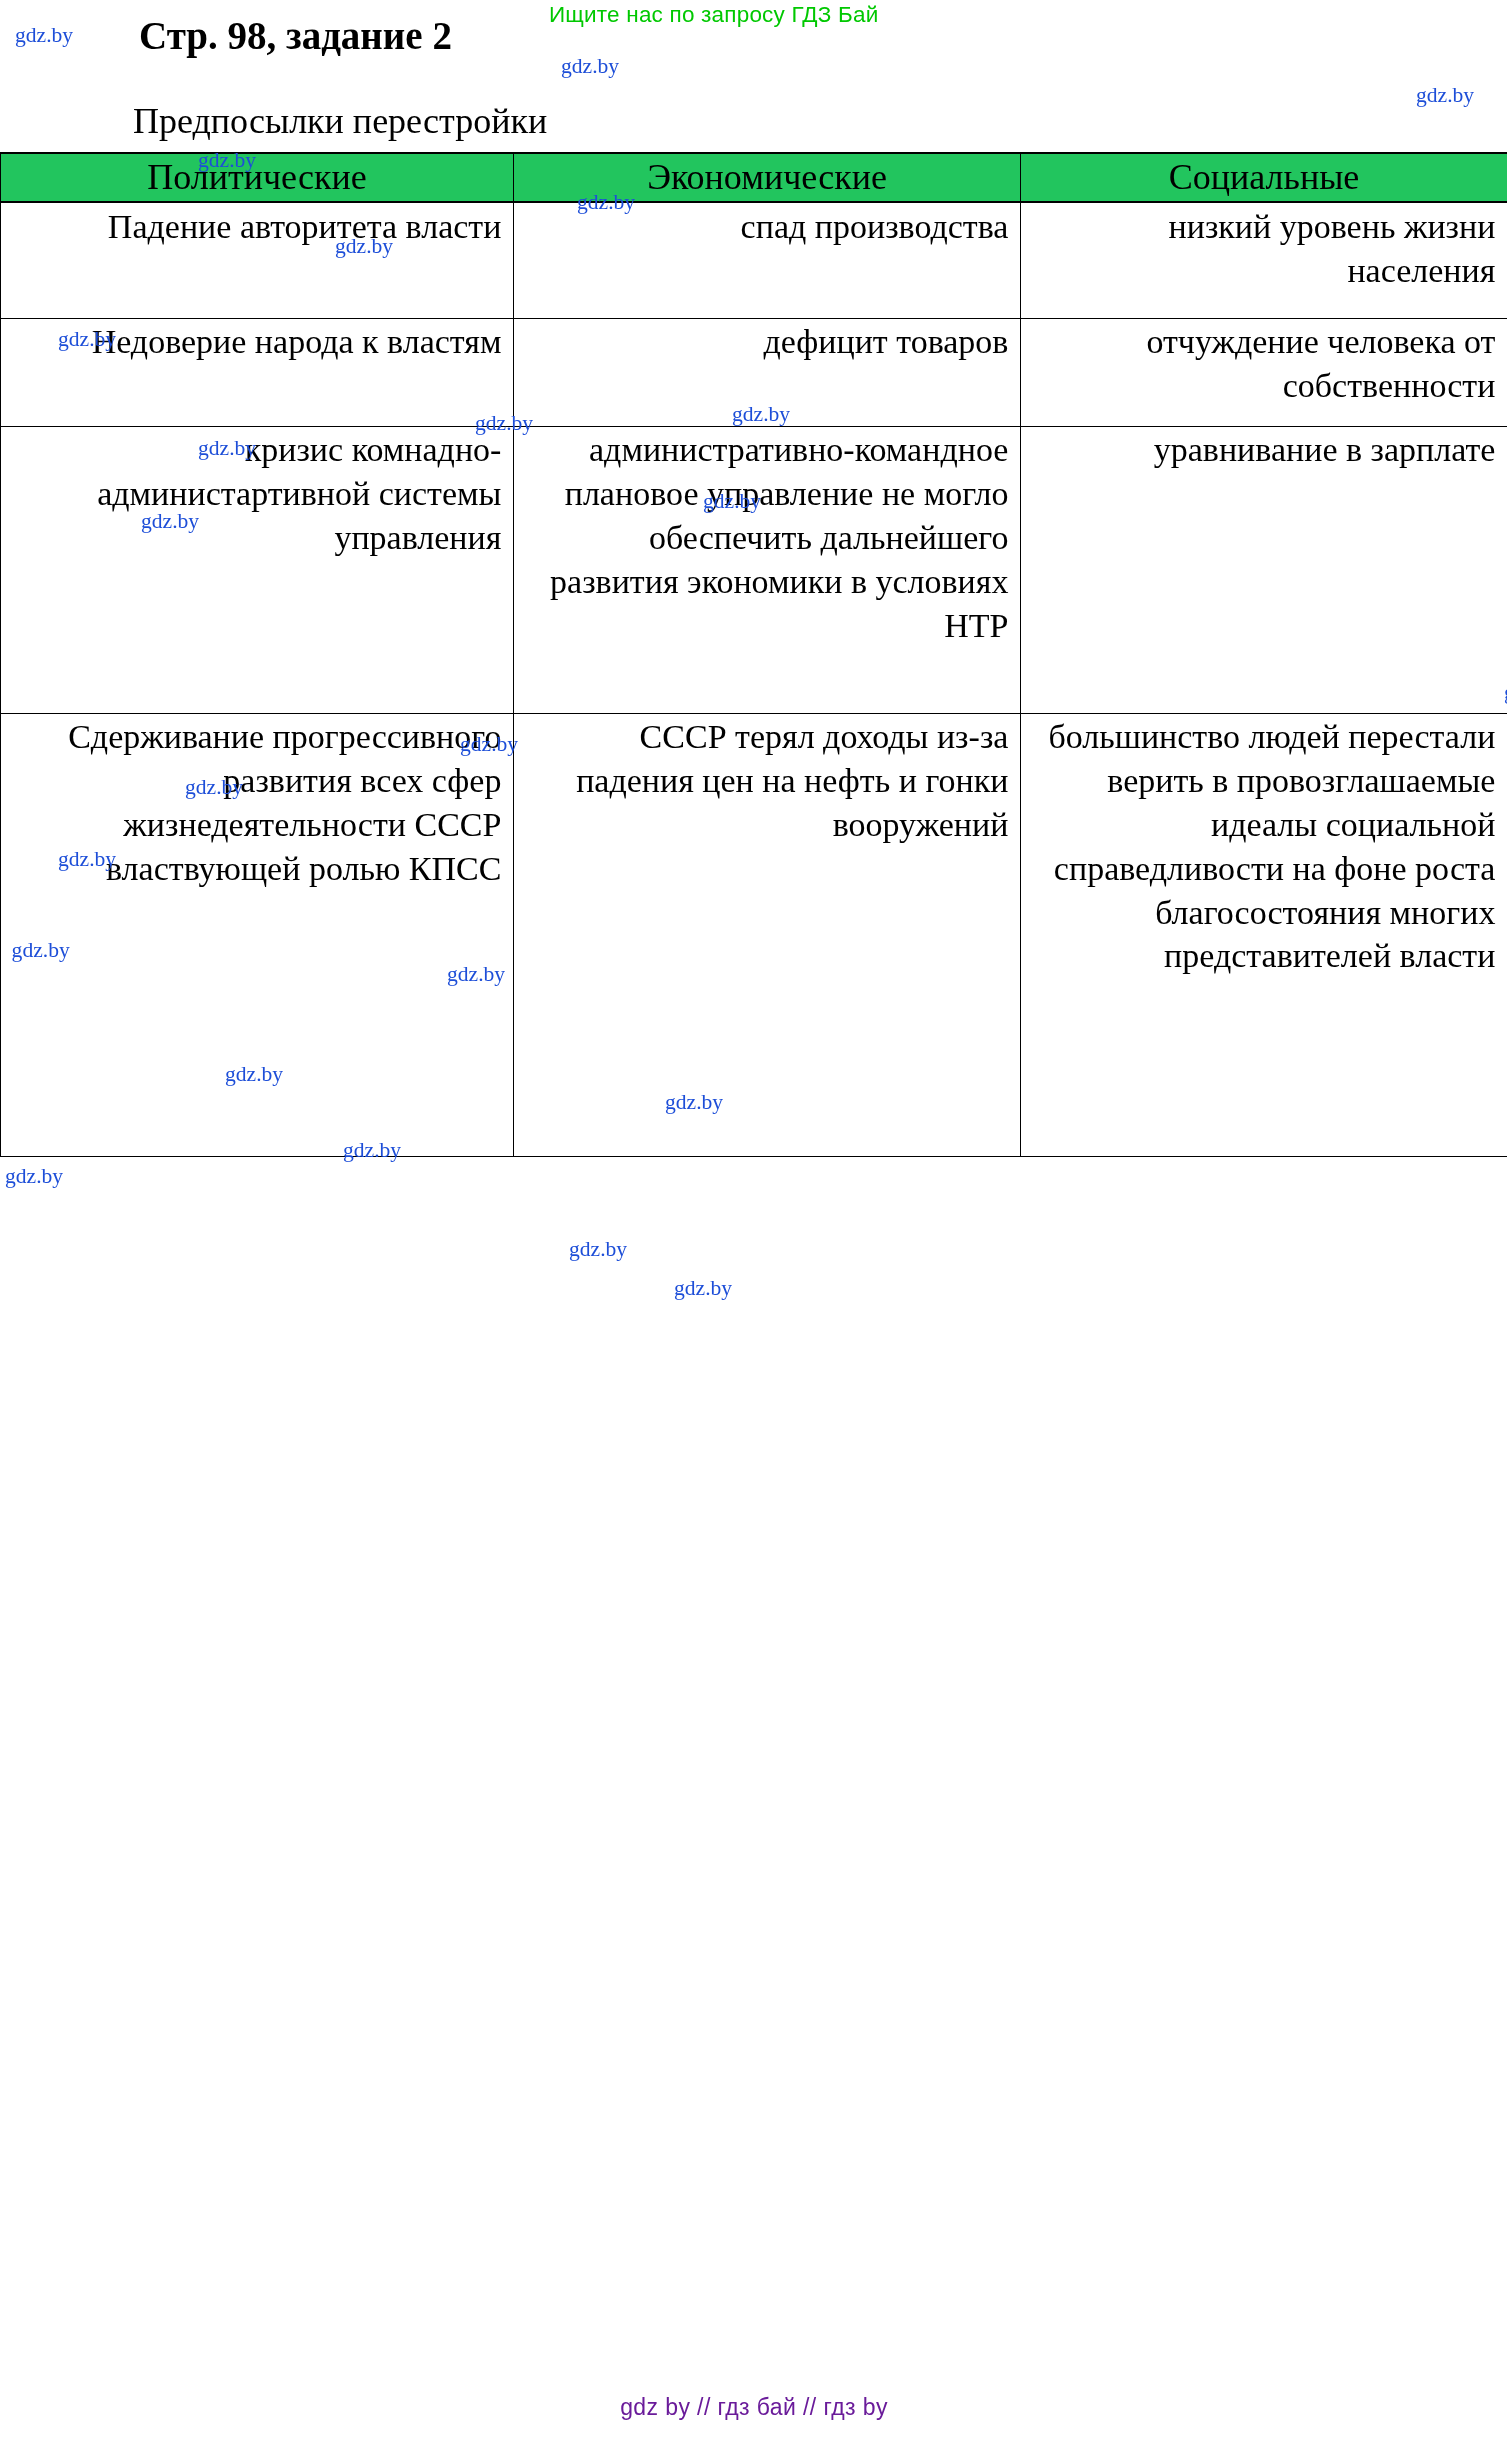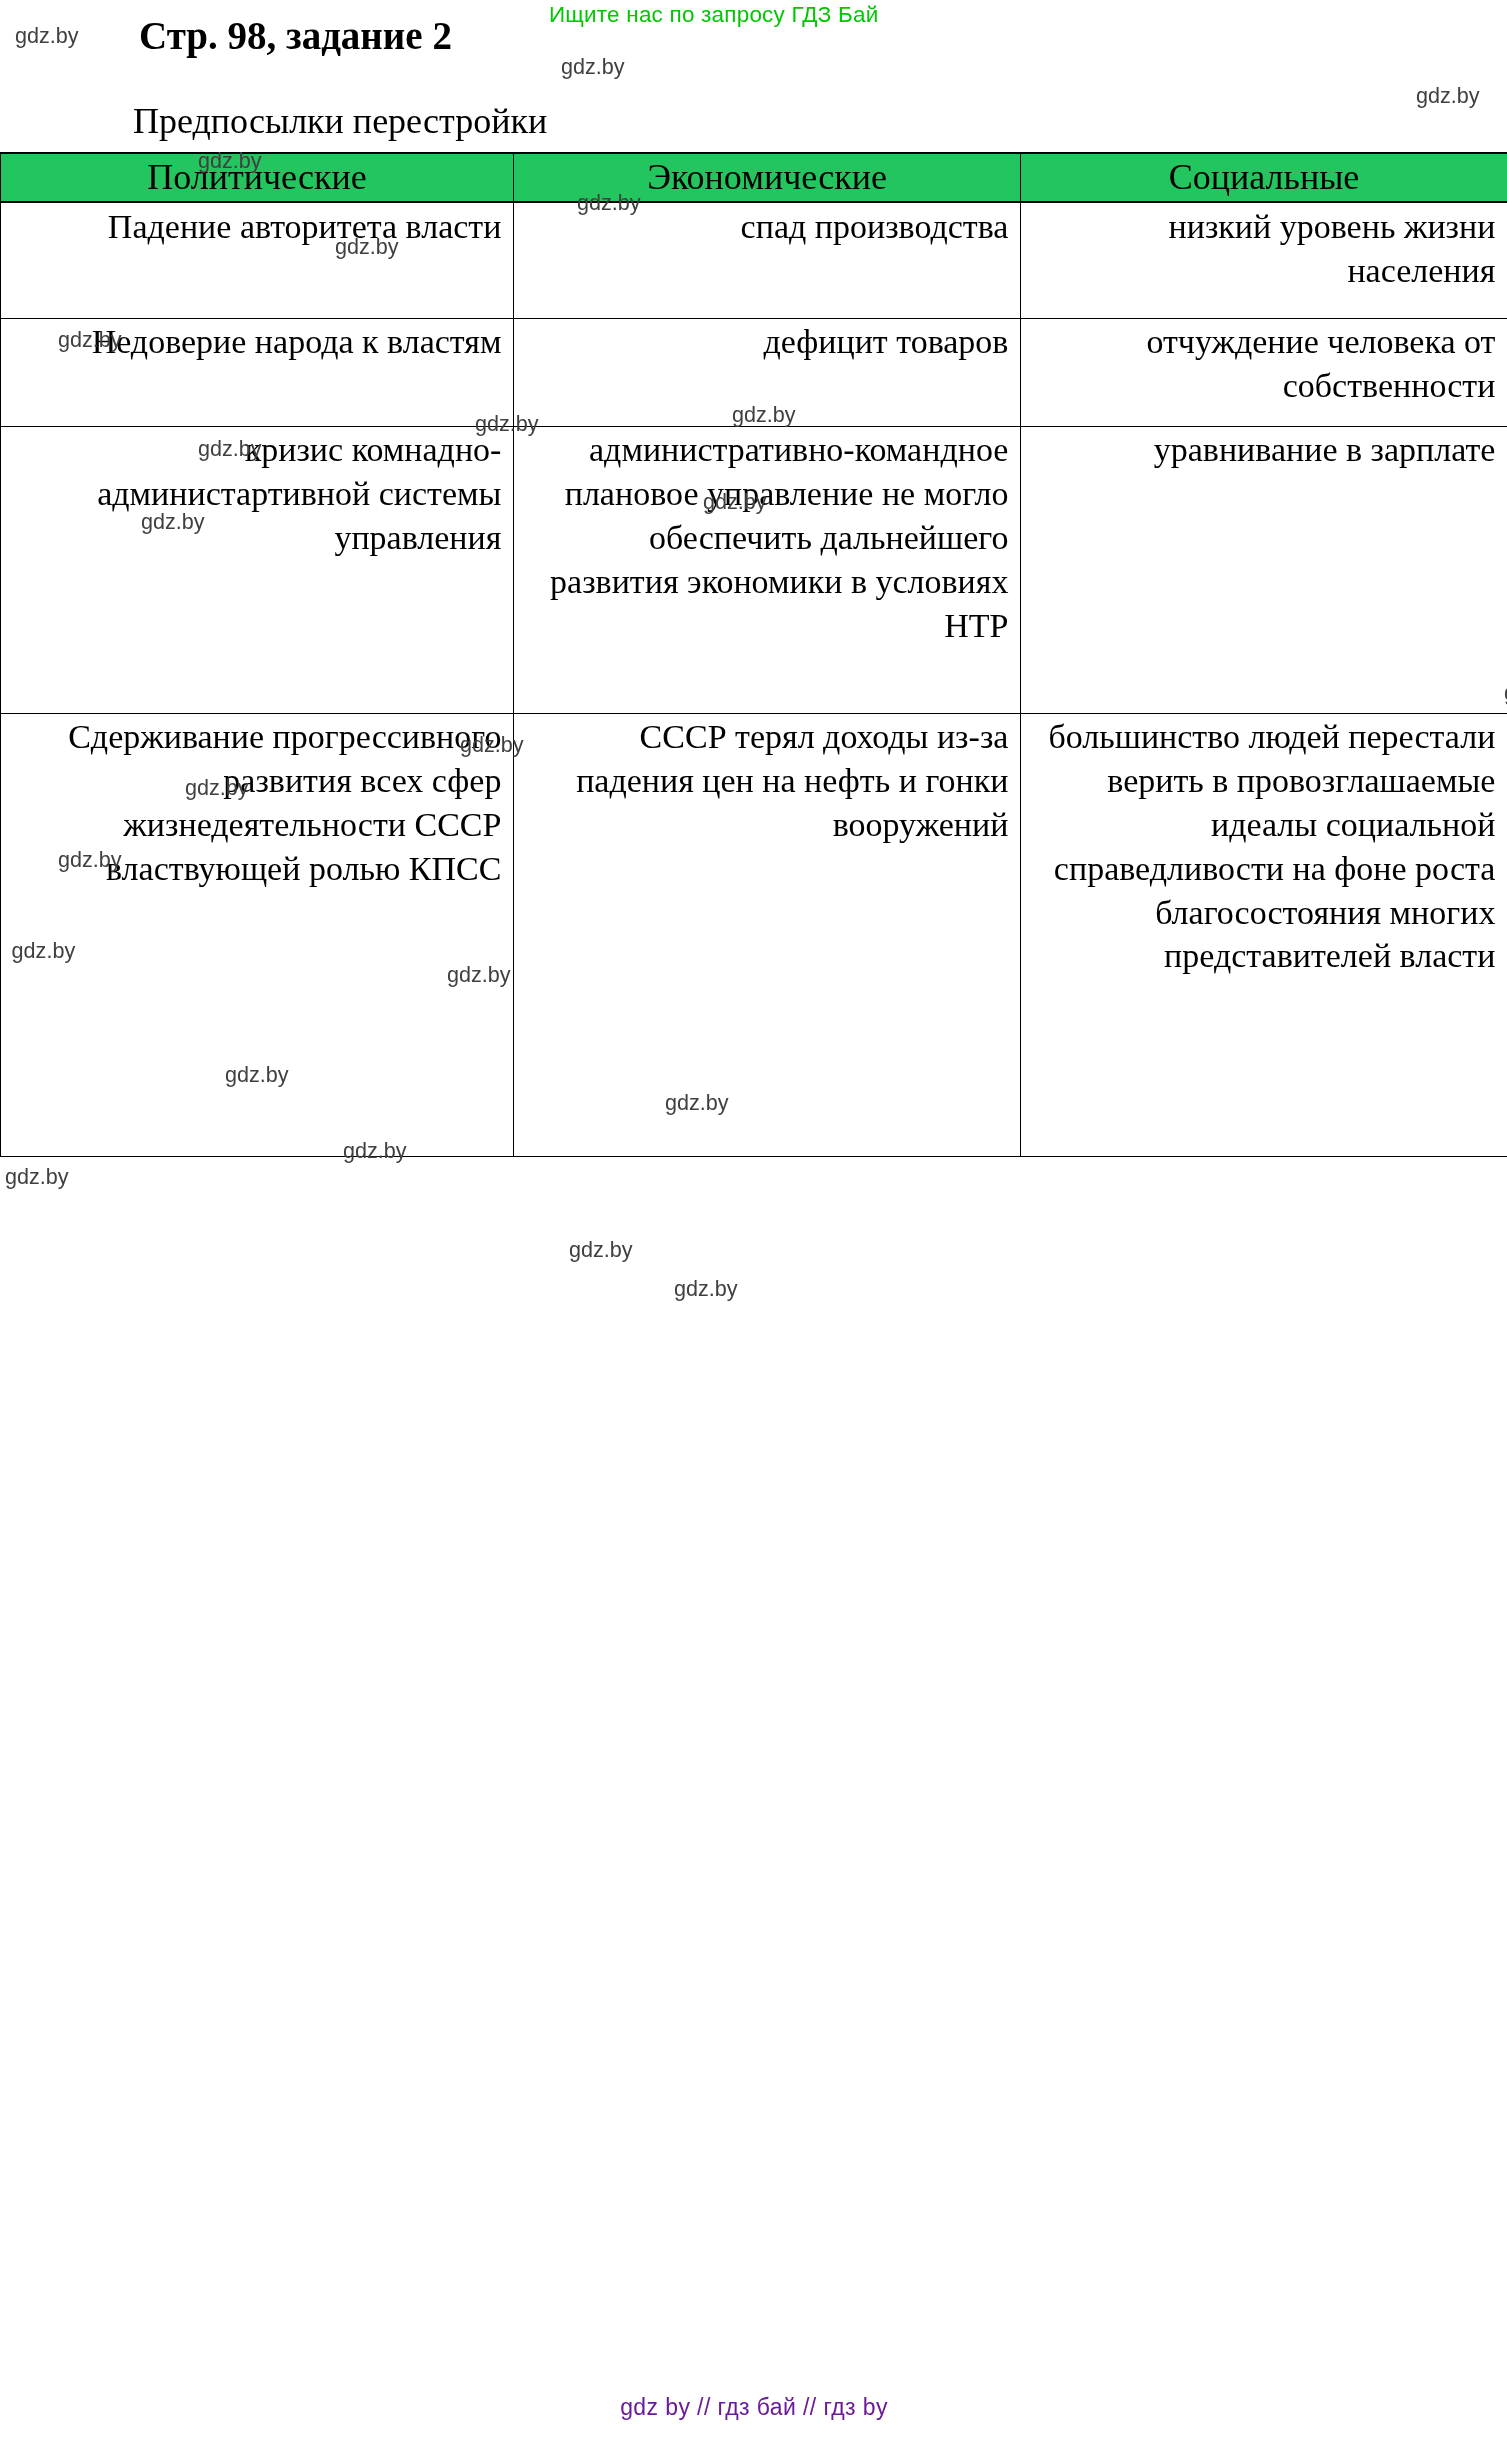--- a/index.html
+++ b/index.html
@@ -81,23 +81,23 @@
   .cell-empty { }
 
   
   col.c1 { width: 513px; }
   col.c2 { width: 507px; }
   col.c3 { width: 487px; }
 
   
   .wm {
     position: absolute;
-    font-family: Liberation Sans, sans-serif;
+    font-family: Liberation Serif, serif;
     font-size: 21.6px;
-    color: #404040;
+    color: #1d4ed8;
     white-space: nowrap;
     pointer-events: none;
   }
 
   
   #footer-credit {
     position: absolute;
     left: 0;
     right: 0;
     top: 2394px;

